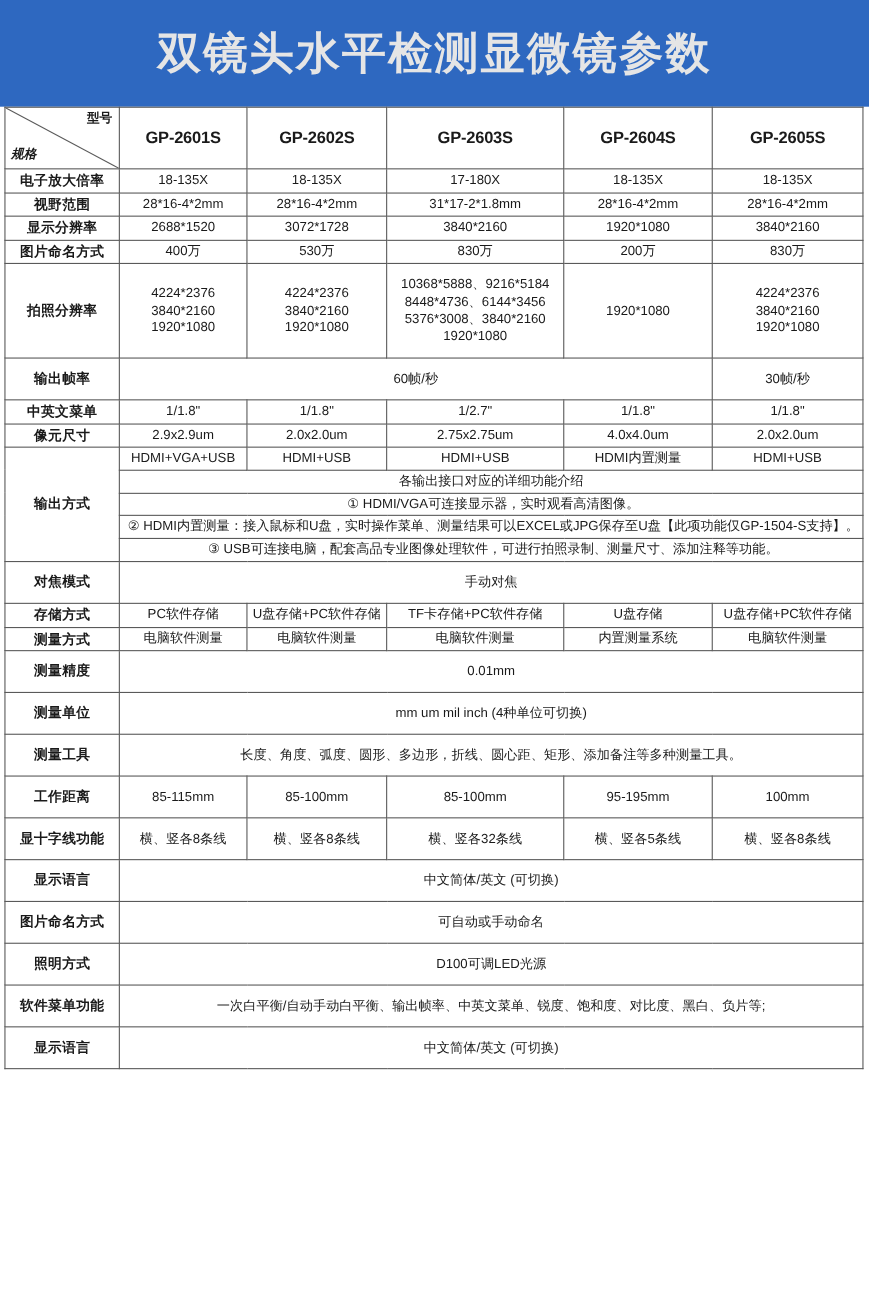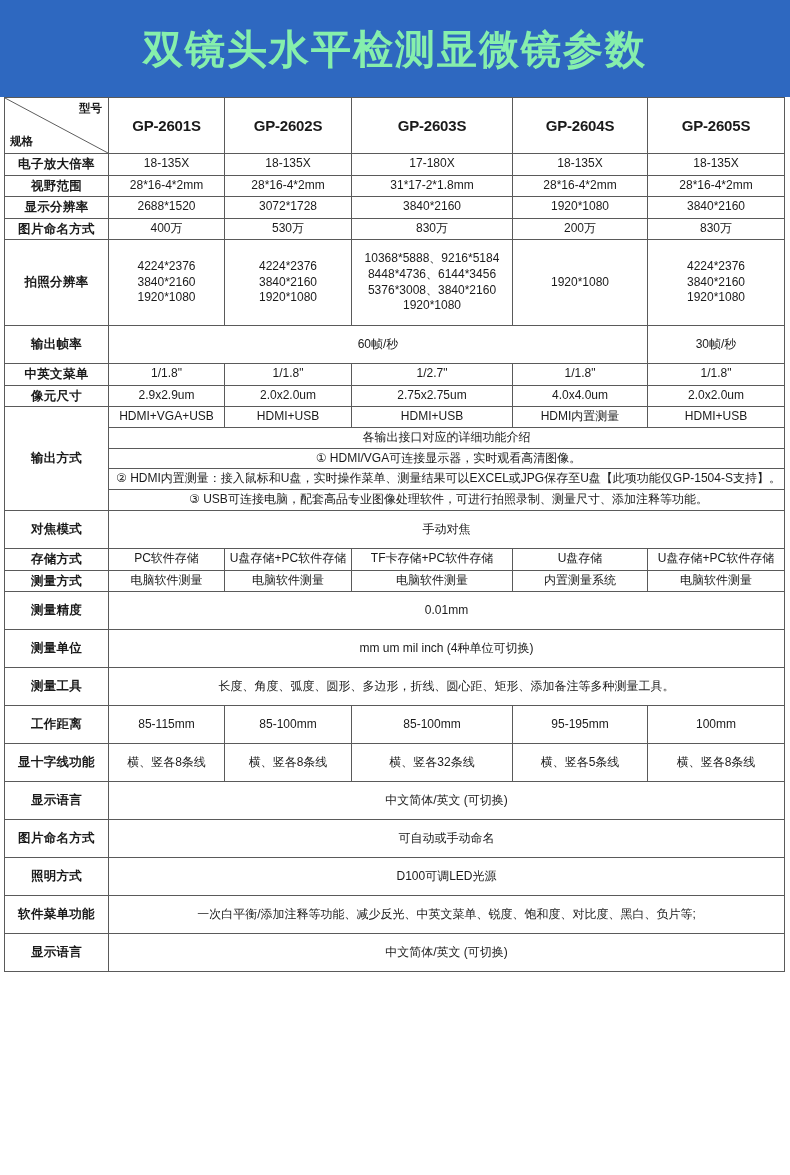--- a/index.html
+++ b/index.html
@@ -19,21 +19,21 @@
   
   .title-banner {
     width: 790px;
     height: 97px;
     background: #2E68C0;
     display: flex;
     align-items: center;
     justify-content: center;
   }
   .title-banner .title-text {
-    color: #86efac;
+    color: #e5e5e5;
     font-size: 40px;
     font-weight: bold;
     letter-spacing: 2px;
     line-height: 1;
     white-space: nowrap;
   }
 
   
   .table-wrap {
     padding: 0 6px 0 4px;
@@ -90,20 +90,21 @@
     right: 6px;
     font-weight: bold;
     font-size: 11.5px;
   }
   .corner .lbl-spec {
     position: absolute;
     bottom: 4px;
     left: 5px;
     font-weight: bold;
     font-size: 11.5px;
+    font-style: italic;
   }
 
   .multi { white-space: pre-line; }
   .out-desc {
     text-align: left;
     padding-left: 7px !important;
     font-size: 12px;
     margin-left: 32px;
   }
   .tall-cell { height: 38px; }
@@ -309,21 +310,21 @@
       <td colspan="5">可自动或手动命名</td>
     </tr>
 
     <tr class="tall-cell">
       <td class="lbl">照明方式</td>
       <td colspan="5">D100可调LED光源</td>
     </tr>
 
     <tr class="tall-cell">
       <td class="lbl">软件菜单功能</td>
-      <td colspan="5">一次白平衡/添加注释等功能、减少反光、中英文菜单、锐度、饱和度、对比度、黑白、负片等;</td>
+      <td colspan="5">一次白平衡/自动手动白平衡、输出帧率、中英文菜单、锐度、饱和度、对比度、黑白、负片等;</td>
     </tr>
 
     <tr class="tall-cell">
       <td class="lbl">显示语言</td>
       <td colspan="5">中文简体/英文 (可切换)</td>
     </tr>
 
   </tbody>
 </table>
 </div>

